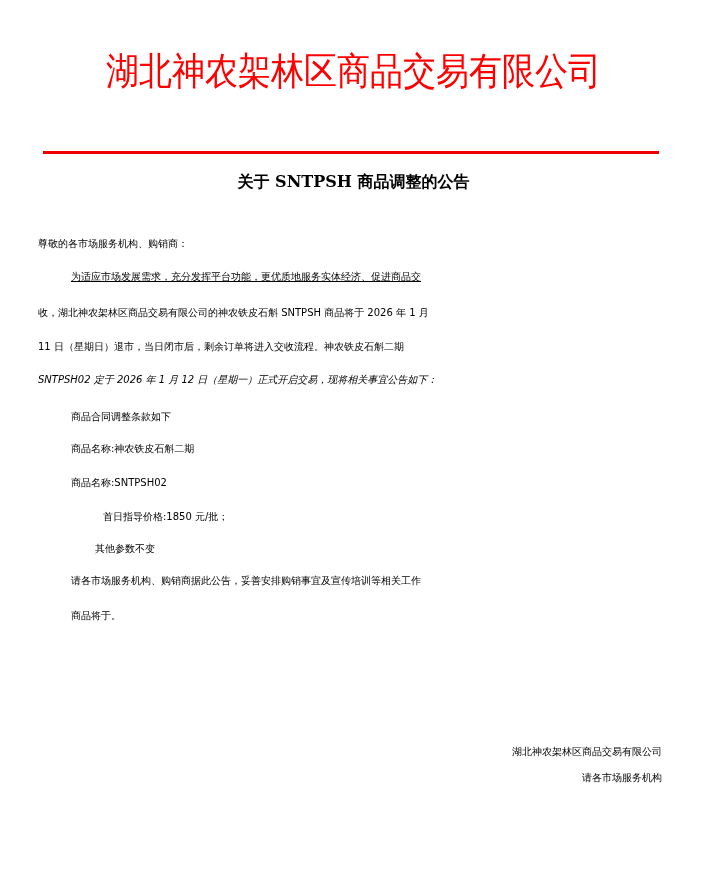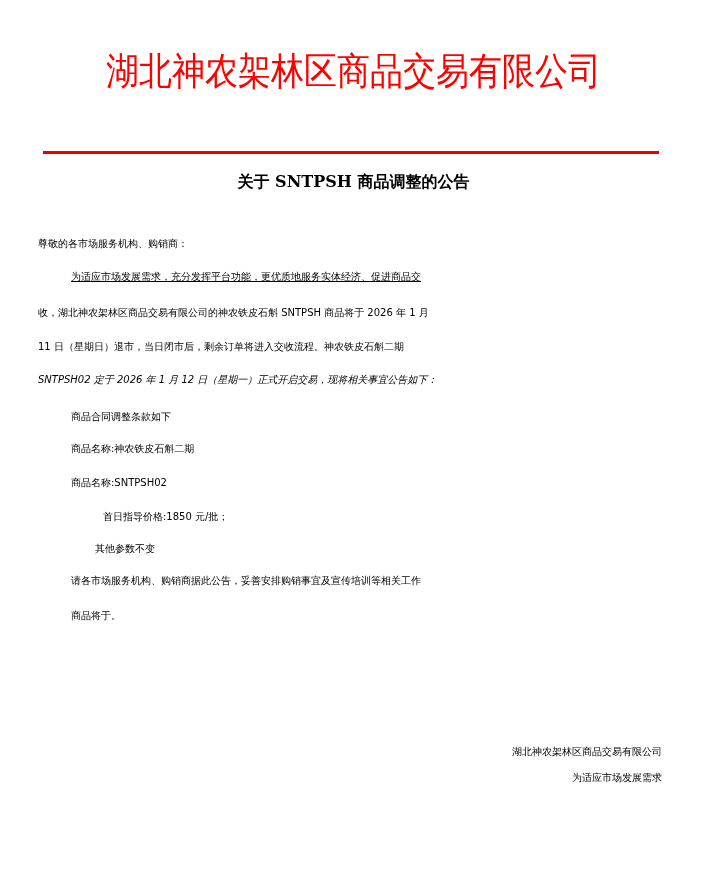--- a/index.html
+++ b/index.html
@@ -33,13 +33,13 @@
 
 <div class="abs body-text bold" style="left:71px; top:406px;">商品合同调整条款如下</div>
 <div class="abs body-text" style="left:71px; top:438px;">商品名称:神农铁皮石斛二期</div>
 <div class="abs body-text" style="left:71px; top:472px;">商品名称:SNTPSH02</div>
 <div class="abs body-text" style="left:71px; top:506px;margin-left:32px;">首日指导价格:1850 元/批；</div>
 <div class="abs body-text" style="left:71px; top:538px;margin-left:24px;">其他参数不变</div>
 <div class="abs body-text" style="left:71px; top:570px;">请各市场服务机构、购销商据此公告，妥善安排购销事宜及宣传培训等相关工作</div>
 <div class="abs body-text" style="left:71px; top:605px;">商品将于。</div>
 
 <div class="abs body-text right" style="right:45px; top:741px;">湖北神农架林区商品交易有限公司</div>
-<div class="abs body-text right" style="right:45px; top:767px;">为适应市场发展需求</div>
+<div class="abs body-text right" style="right:45px; top:767px;">请各市场服务机构</div>
 
 </body></html>

